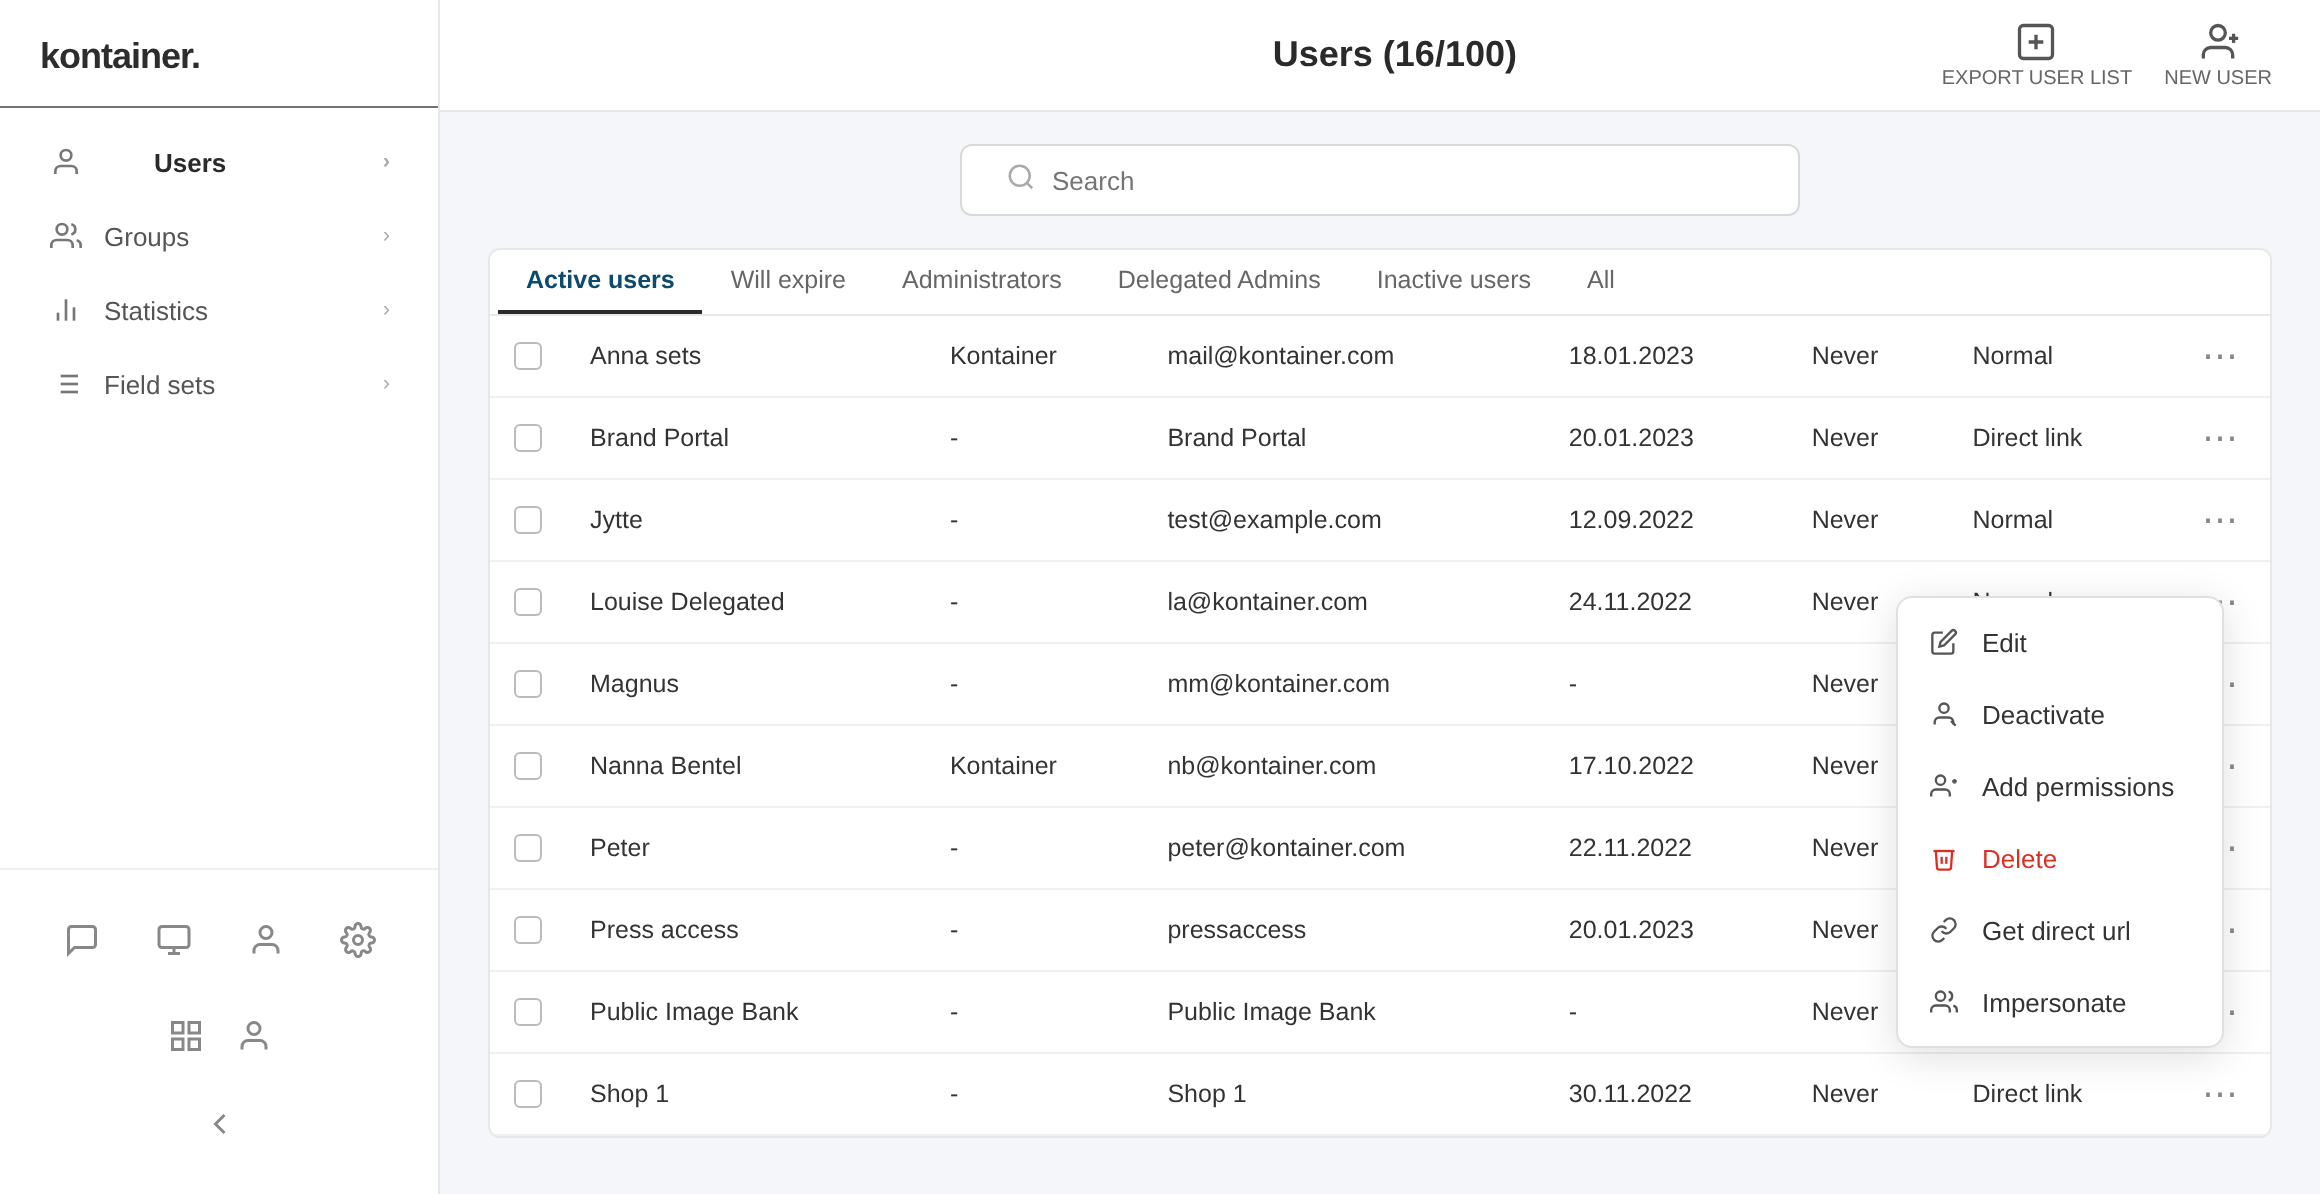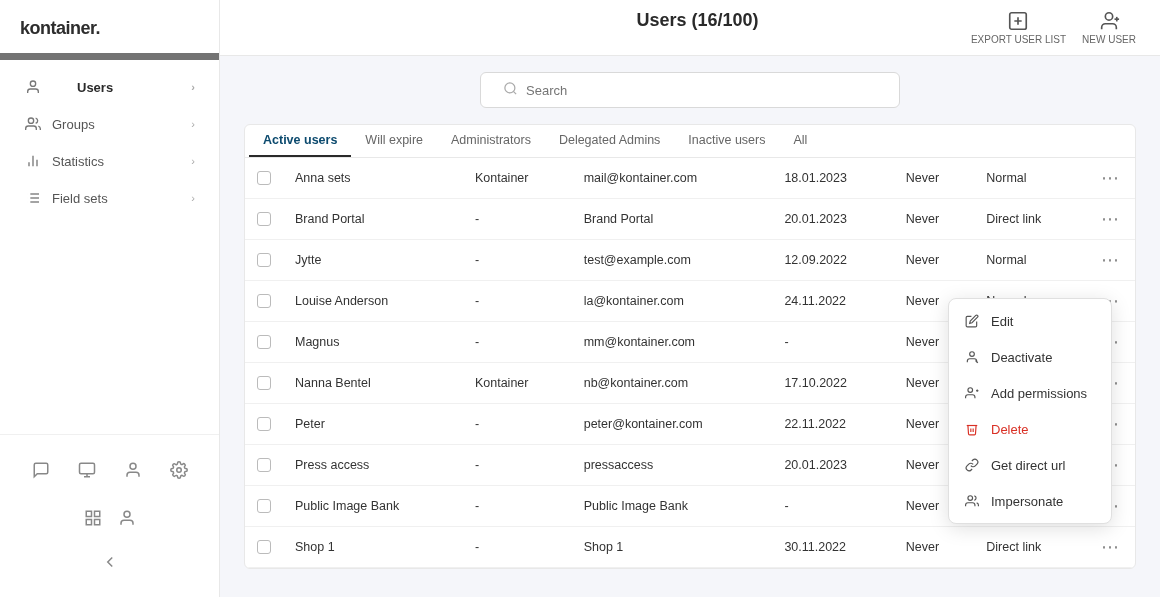--- a/index.html
+++ b/index.html
@@ -9,21 +9,21 @@
     .sidebar {
       width: 220px;
       background: #fff;
       border-right: 1px solid #e8e8e8;
       display: flex;
       flex-direction: column;
       flex-shrink: 0;
     }
     .sidebar-logo {
       padding: 18px 20px 14px;
-      border-bottom: 7px solid #737373;
+      border-bottom: 1px solid #737373;
     }
     .logo-text {
       font-size: 18px;
       font-weight: 700;
       color: #2d2d2d;
       letter-spacing: -0.5px;
     }
     .sidebar-nav {
       flex: 1;
       padding: 8px 0;
@@ -69,21 +69,21 @@
       flex-direction: column;
       overflow: hidden;
     }
 
     
     .header {
       background: #fff;
       border-bottom: 1px solid #e8e8e8;
       padding: 10px 24px;
       display: flex;
-      align-items: flex-start;
+      align-items: center;
       justify-content: space-between;
       gap: 16px;
     }
     .header-title {
       font-size: 18px;
       font-weight: 600;
       color: #2a2a2a;
       flex: 1;
       text-align: center;
     }
@@ -422,21 +422,21 @@
     <td>test@example.com</td>
     <td>12.09.2022</td>
     <td>Never</td>
     <td>Normal</td>
     <td class="actions-cell"><button class="more-btn">⋯</button></td>
   </tr>
             <tr>
     <td class="cb-cell">
                 <div class="cb"></div>
               </td>
-    <td>Louise Anderson</td>
+    <td>Louise Delegated</td>
     <td>-</td>
     <td>la@kontainer.com</td>
     <td>24.11.2022</td>
     <td>Never</td>
     <td>Normal</td>
     <td class="actions-cell"><button class="more-btn">⋯</button></td>
   </tr>
             <tr>
     <td class="cb-cell">
                 <div class="cb"></div>

